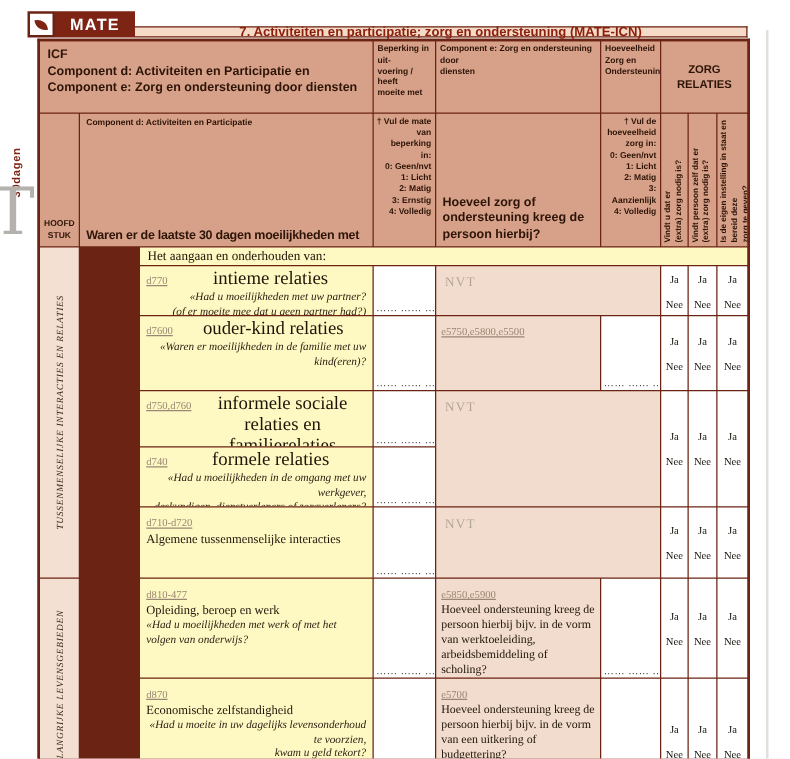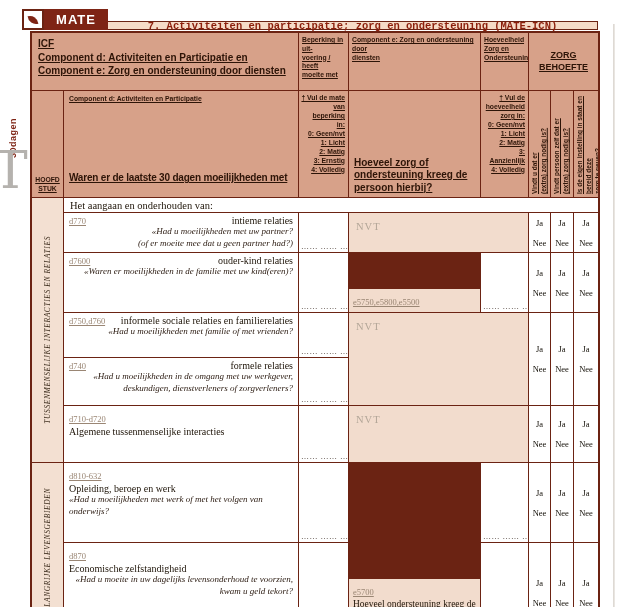--- a/index.html
+++ b/index.html
@@ -25,74 +25,74 @@
   .leafbox { width:22px; height:21px; background:#fff; border:2px solid #6b2313;
              display:flex; align-items:center; justify-content:center; }
   .leaf { width:10px; height:10px; background:#7e2415;
           border-radius:0 100% 0 100%; transform:rotate(-15deg) skewX(-8deg); }
   .brandbox { width:64px; height:21px; background:#7e2415; color:#fff;
               font-family:"Liberation Sans",sans-serif; font-weight:bold;
               font-size:13px; letter-spacing:1px; display:flex;
               align-items:center; justify-content:center; }
   .titlestrip { flex:1; background:#f5dbc7; border:1px solid #6b2313; border-left:0;
                 display:flex; align-items:center; justify-content:center;
-                font-family:Liberation Mono, monospace; font-weight:bold;
+                font-family:Liberation Sans, sans-serif; font-weight:bold;
                 font-size:10.5px; color:#8c1f0c;margin-top:12px; }
 
   
   .tbl { position:absolute; left:30px; top:31px; width:570px; height:576px;
          background:#6b2313; border:2px solid #6b2313; border-bottom:0;
          display:grid; overflow:hidden;
          grid-template-columns:31px 234px 49px 131px 47px 21px 22px 24px;
          grid-template-rows:57px 106px 14px 39px 59px 44px 47px 56px 79px 100px;
          gap:1px; }
   .cell { overflow:hidden; }
   .hdr { background:#d7a189; color:#2d1407;
-         font-family:"Liberation Sans",sans-serif; font-weight:bold;text-decoration:underline; }
+         font-family:"Liberation Sans",sans-serif; font-weight:bold; }
   .pre { white-space:pre-line; }
   .icfblock { font-size:10px; line-height:1.35; padding:4px 6px; }
   .smallhdr { font-size:6.8px; line-height:1.3; padding:3px 2px 2px 3px; }
   .scale { font-size:6.8px; line-height:1.32; text-align:right; padding:3px 3px 2px 2px; }
   .zb { font-size:9px; display:flex; align-items:center; justify-content:center;
         text-align:center; line-height:1.3; }
   .hoofdstuk { font-size:6.8px; display:flex; align-items:flex-end;
                justify-content:center; text-align:center; padding-bottom:4px;
                line-height:1.25; }
   .h2main { display:flex; flex-direction:column; justify-content:space-between;
-            padding:4px 5px 14px 5px; }
+            padding:4px 5px 3px 5px; }
   .h2small { font-size:6.8px; }
   .h2big { font-size:10px; letter-spacing:-0.2px; }
   .h2zorg { font-size:10px; line-height:1.25; display:flex; align-items:flex-end;
             padding:3px 5px; }
   .vert { writing-mode:vertical-rl; transform:rotate(180deg); }
   .needq { font-size:6.5px; line-height:1.35; padding:3px 2px; }
 
   .seccell { background:#f3e0d2; display:flex; align-items:center; justify-content:center; }
   .seclabel { font-style:italic; font-size:7.5px; letter-spacing:0.6px;
               color:#3a2a1a; text-align:center; }
 
-  .rowbg { background:#ffffff; }
+  .rowbg { background:#fef9c3;margin-left:48px; }
   .carebg { background:#f2dccd; }
   .subhdr { font-size:10.5px; color:#1e1408; padding:1px 6px; display:flex;
             align-items:center; }
   .desc { padding:2px 5px 2px 5px; color:#1e1408; position:relative; }
   .codeline { display:flex; justify-content:space-between; align-items:baseline; }
   .code { font-size:8.5px; color:#9a8674; text-decoration:underline; }
-  .rtitle { font-size:10px; text-align:right; flex:1; padding-left:6px; }
+  .rtitle { font-size:15px; text-align:center; flex:1; padding-left:6px; }
   .ltitle { font-size:10px;font-family:Liberation Serif, serif; }
   .q { font-style:italic; font-size:9px; color:#2a1a10; line-height:1.3; }
   .qr { text-align:right; }
   .note { font-family:"Liberation Sans",sans-serif; font-size:8px;
           text-align:right; color:#2a1a10; margin-top:1px; }
   .abox { background:#fff; position:relative; }
   .dots { position:absolute; left:2px; bottom:1px; font-size:8px; color:#2a1a10;
           white-space:nowrap; letter-spacing:0.5px; }
   .nvtcell { color:#b3a698; font-size:10.5px; letter-spacing:1px;
              padding:8px 0 0 7px; }
-  .carecell { padding:2px 4px; color:#1e1408;margin-top:36px; }
+  .carecell { padding:2px 4px; color:#1e1408; }
   .caretext { font-size:9.5px; line-height:1.25; }
   .janee { background:#fff; display:flex; flex-direction:column; gap:10px;
            align-items:center; justify-content:center; font-size:8.5px;
            color:#141008; }
 </style>
 </head>
 <body>
 
 <div id="stage">
 
@@ -116,21 +116,21 @@
 Component e: Zorg en ondersteuning door diensten</div>
     <div class="cell hdr smallhdr pre" style="grid-area:1/3/2/4">Beperking in uit-
 voering / heeft
 moeite met</div>
     <div class="cell hdr smallhdr pre" style="grid-area:1/4/2/5">Component e: Zorg en ondersteuning door
 diensten</div>
     <div class="cell hdr smallhdr pre" style="grid-area:1/5/2/6">Hoeveelheid
 Zorg en
 Ondersteuning</div>
     <div class="cell hdr zb pre" style="grid-area:1/6/2/9">ZORG
-BEHOEFTE</div>
+RELATIES</div>
 
     <div class="cell hdr hoofdstuk pre" style="grid-area:2/1/3/2">HOOFD
 STUK</div>
     <div class="cell hdr h2main" style="grid-area:2/2/3/3">
       <span class="h2small">Component d: Activiteiten en Participatie</span>
       <span class="h2big">Waren er de laatste 30 dagen moeilijkheden met</span>
     </div>
     <div class="cell hdr scale pre" style="grid-area:2/3/3/4">† Vul de mate
 van beperking
 in:
@@ -278,26 +278,30 @@
     <div class="cell janee" style="grid-area:8/7/9/8">
       <span>Ja</span>
       <span>Nee</span>
     </div>
     <div class="cell janee" style="grid-area:8/8/9/9">
       <span>Ja</span>
       <span>Nee</span>
     </div>
 
     <div class="cell rowbg desc" style="grid-area:9/2/10/3">
-      <div><span class="code">d810-632</span></div>
+      <div><span class="code">d810-477</span></div>
       <div class="ltitle">Opleiding, beroep en werk</div>
       <div class="q">«Had u moeilijkheden met werk of met het volgen van onderwijs?</div>
     </div>
     <div class="cell abox" style="grid-area:9/3/10/4">
       <span class="dots">…… …… …..</span>
+    </div>
+    <div class="cell carebg carecell" style="grid-area:9/4/10/5">
+      <span class="code">e5850,e5900</span>
+      <div class="caretext">Hoeveel ondersteuning kreeg de persoon hierbij bijv. in de vorm van werktoeleiding, arbeidsbemiddeling of scholing?</div>
     </div>
     <div class="cell abox" style="grid-area:9/5/10/6">
       <span class="dots">…… …… …..</span>
     </div>
     <div class="cell janee" style="grid-area:9/6/10/7">
       <span>Ja</span>
       <span>Nee</span>
     </div>
     <div class="cell janee" style="grid-area:9/7/10/8">
       <span>Ja</span>

